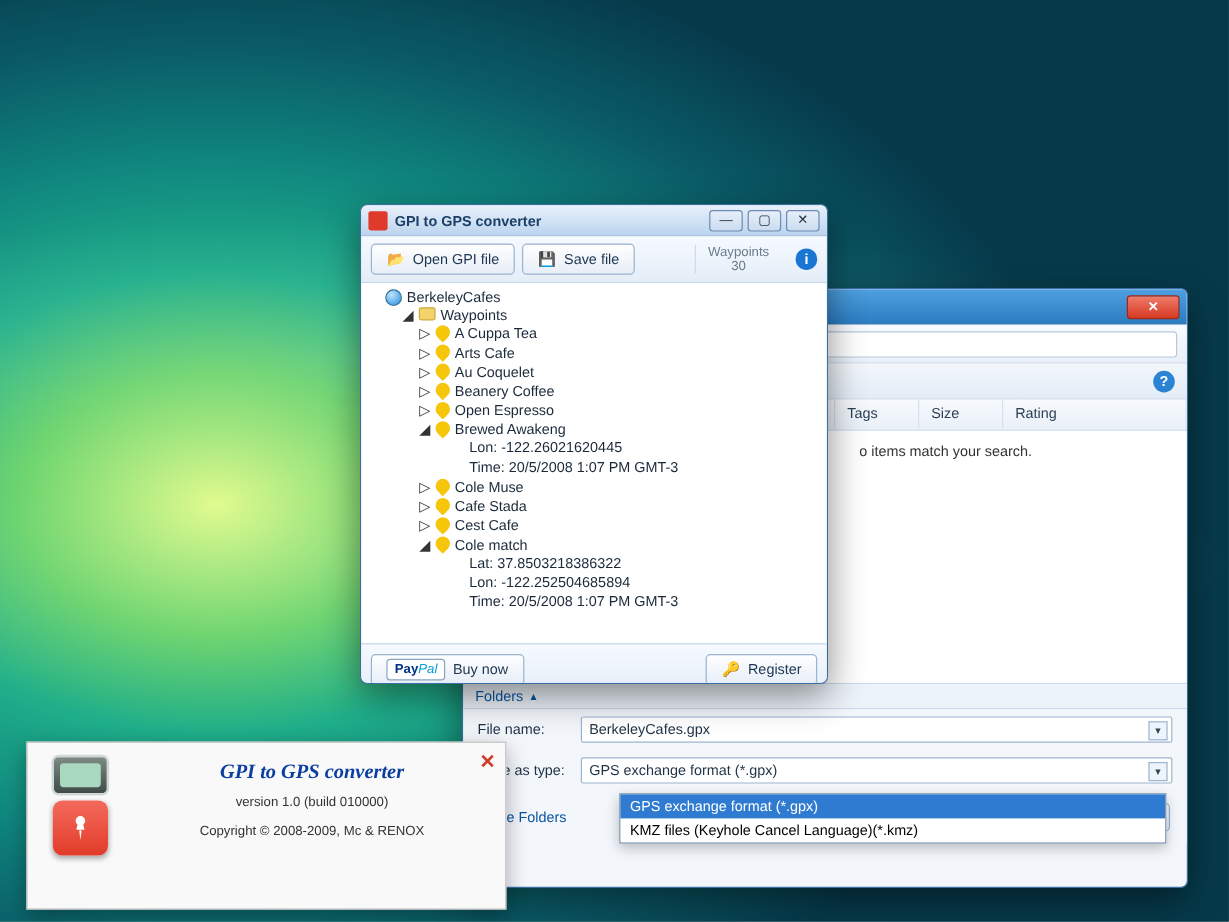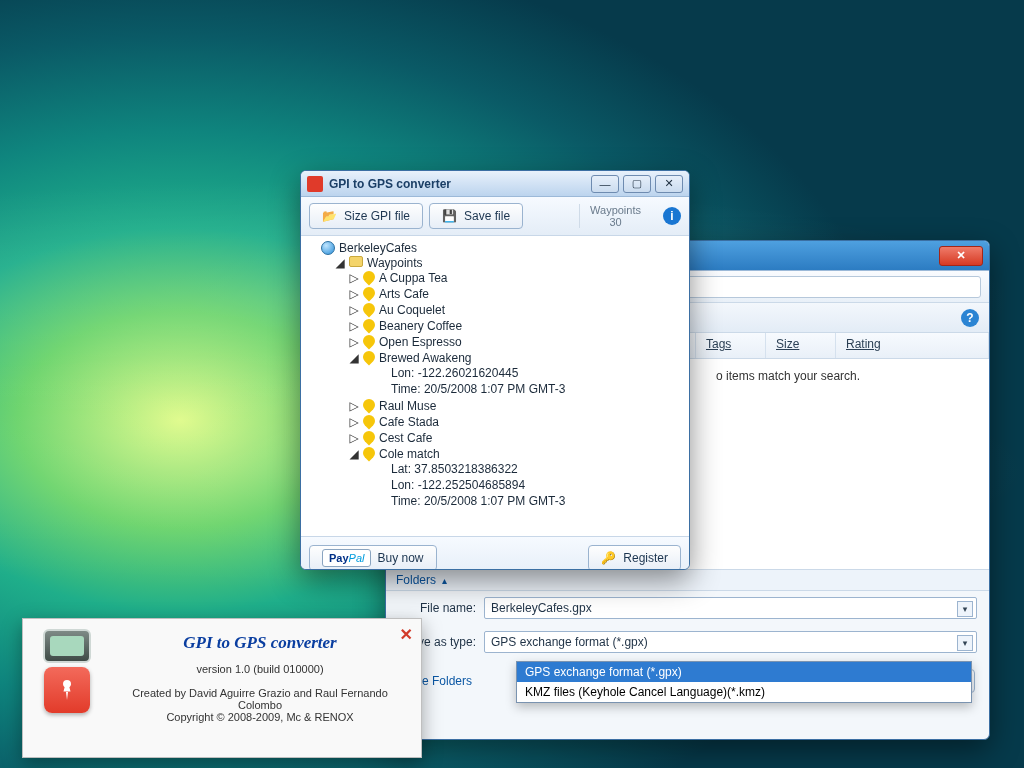--- a/index.html
+++ b/index.html
@@ -65,29 +65,29 @@
 #save .nav .chev{width:24px;height:22px;border:1px solid #b6c8db;border-radius:3px;background:#fff;
   display:flex;align-items:center;justify-content:center;font-size:12px;color:#456;}
 #save .nav .search{flex:1;display:flex;align-items:center;height:22px;border:1px solid #b6c8db;
   border-radius:3px;background:#fff;padding:0 6px;font-size:12px;color:#888;gap:6px}
 #save .helpbar{height:30px;display:flex;align-items:center;justify-content:flex-end;padding:0 10px;
   background:linear-gradient(#f3f7fc,#e3ecf6);border-bottom:1px solid #cbd9e8;}
 .help-q{width:18px;height:18px;border-radius:50%;background:#2b84d3;color:#fff;font-size:12px;font-weight:bold;
   display:flex;align-items:center;justify-content:center;}
 #save .cols{display:flex;height:26px;background:linear-gradient(#f7fafe,#e9f0f8);font-size:12px;color:#2b3f54;
   border-bottom:1px solid #cbd9e8;}
-#save .cols div{padding:4px 10px;border-right:1px solid #d5e1ee;text-decoration:underline;}
+#save .cols div{padding:4px 10px;border-right:1px solid #d5e1ee;}
 #save .list{height:210px;background:#fff;font-size:12px;color:#333;padding:10px 18px;position:relative}
 
 .folders-bar{display:flex;align-items:center;gap:6px;height:22px;padding:0 10px;color:#0b57a4;font-size:12px;
   background:#edf3fa;border-top:1px solid #cbd9e8;border-bottom:1px solid #cbd9e8;}
 .folders-bar .arrow{font-size:10px}
 
 .formrow{display:flex;align-items:center;gap:8px;padding:6px 12px;font-size:12px;color:#1f3246;background:#f3f7fb}
-.formrow label{width:78px;text-align:right}
+.formrow label{width:78px;}
 .formrow .field{flex:1;height:22px;border:1px solid #9cb4cf;border-radius:2px;background:#fff;
   display:flex;align-items:center;padding:0 6px;position:relative}
 .field .dd{position:absolute;right:3px;top:3px;width:16px;height:16px;border:1px solid #9cb4cf;background:#eef4fb;
   display:flex;align-items:center;justify-content:center;font-size:9px;color:#345}
 
 .dropdown{position:absolute;left:516px;top:661px;width:456px;border:1px solid #7a93b0;background:#fff;
   font-size:12px;z-index:60;box-shadow:0 4px 10px rgba(0,0,0,.25)}
 .dropdown div{padding:3px 8px}
 .dropdown .sel{background:#2e7bd1;color:#fff}
 
@@ -179,21 +179,21 @@
     <span class="tb-spacer"></span>
     <div class="tb-btns">
       <div class="tb-btn">—</div>
       <div class="tb-btn">▢</div>
       <div class="tb-btn">✕</div>
     </div>
   </div>
   <div class="toolbar">
     <div class="btn">
       <span class="glyph">📂</span>
-      <span>Size GPI file</span>
+      <span>Open GPI file</span>
     </div>
     <div class="btn">
       <span class="glyph">💾</span>
       <span>Save file</span>
     </div>
     <div class="wp-info">
       <div>Waypoints</div>
       <div>30</div>
     </div>
     <div class="info-i">i</div>
@@ -265,21 +265,21 @@
                       <div class="row" style="padding-left:28px">
                         <span>Time: 20/5/2008 1:07 PM GMT-3</span>
                       </div>
                     </li>
                   </ul>
                 </li>
                 <li>
                   <div class="row">
                     <span class="tw">▷</span>
                     <span class="pin"></span>
-                    <span>Raul Muse</span>
+                    <span>Cole Muse</span>
                   </div>
                 </li>
                 <li>
                   <div class="row">
                     <span class="tw">▷</span>
                     <span class="pin"></span>
                     <span>Cafe Stada</span>
                   </div>
                 </li>
                 <li>
@@ -338,16 +338,15 @@
     <div class="gps"></div>
     <div class="bigpin">
       <svg viewBox="0 0 24 24">
           <path fill="#fff" d="M12 2a4 4 0 0 1 4 4c0 1.3-.6 2.4-1.6 3.2l1.1 4.3H8.5l1.1-4.3A4 4 0 0 1 8 6a4 4 0 0 1 4-4zm-1 12h2l-1 8z"></path>
         </svg>
     </div>
   </div>
   <div class="txtcol">
     <h2>GPI to GPS converter</h2>
     <div>version 1.0 (build 010000)</div><br>
-    <div>Created by David Aguirre Grazio and Raul Fernando Colombo</div>
     <div>Copyright © 2008-2009, Mc &amp; RENOX</div>
   </div>
 </div>
 
 </body></html>

